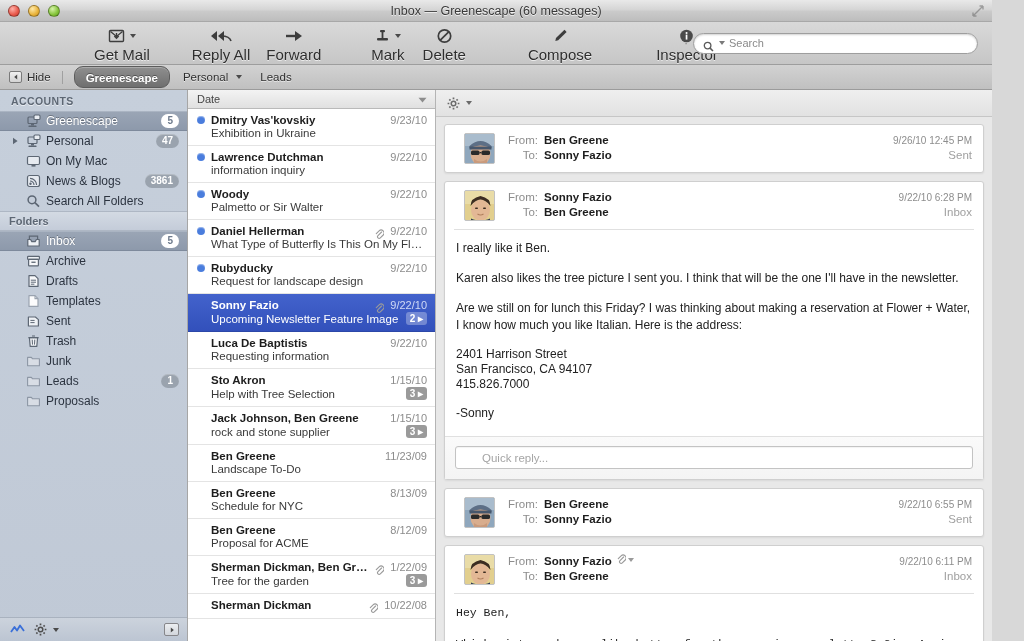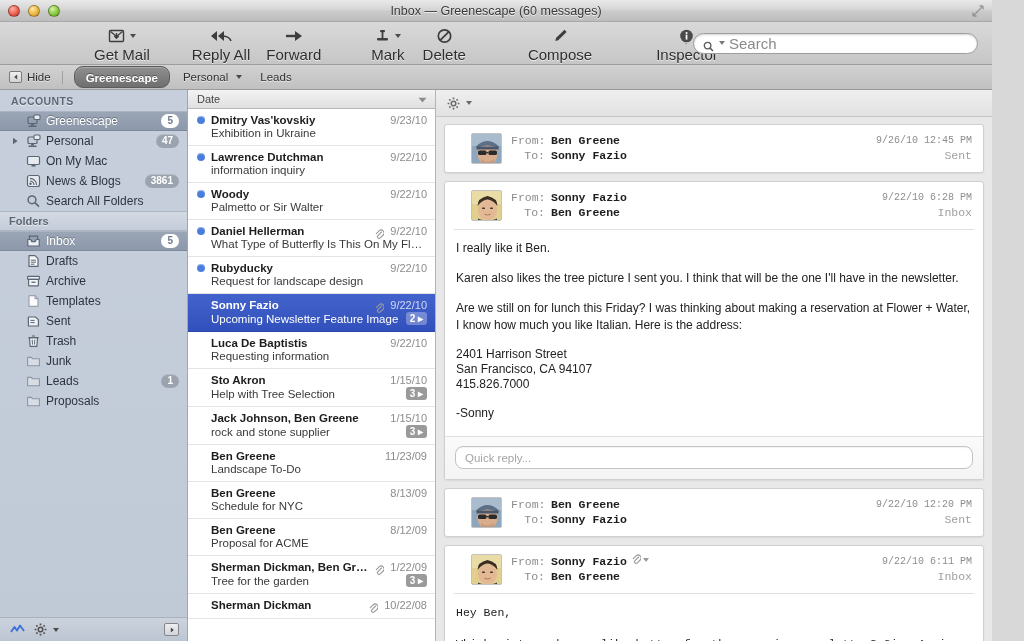--- a/index.html
+++ b/index.html
@@ -55,21 +55,21 @@
   .tb-ico-row { display: flex; align-items: center; }
 
   .searchwrap { position: absolute; right: 14px; display: flex; align-items: center; gap: 5px; }
   .sep-dot { font-size: 11px; color: #7c7c7c; }
   .searchfield {
     width: 285px; height: 21px; border-radius: 11px;
     background: #fff; border: 1px solid #9e9e9e;
     box-shadow: inset 0 1px 2px rgba(0,0,0,0.18);
     display: flex; align-items: center; padding: 0 9px; gap: 4px;
   }
-  .searchfield .ph { font-size: 15px; color: #8a8a8a; }
+  .searchfield .ph { font-size: 11px; color: #8a8a8a; }
   .mag { width: 11px; height: 11px; }
 
   
   .favbar {
     height: 25px; flex: 0 0 25px;
     background: linear-gradient(to bottom, #d2d2d2 0%, #c0c0c0 100%);
     border-bottom: 1px solid #9b9b9b;
     display: flex; align-items: center; padding-left: 9px; gap: 8px;
   }
   .hide-btn { display: flex; align-items: center; gap: 5px; }
@@ -172,41 +172,41 @@
     border-bottom: 1px solid #c6c6c6;
   }
   .rd-title { font-size: 13px; font-weight: bold; color: #4a4a4a; white-space: nowrap;
               overflow: hidden; text-overflow: ellipsis; }
   .gear-wrap { display: flex; align-items: center; gap: 2px; }
   .rd-scroll { flex: 1 1 auto; overflow: hidden; padding: 7px 8px 0 8px; }
   .msgcard {
     background: #fff; border: 1px solid #cfcfcf; border-radius: 3px; margin-bottom: 8px;
     box-shadow: 0 1px 2px rgba(0,0,0,0.07);
   }
-  .mc-head { display: flex; padding: 8px 11px 8px 26px; gap: 9px; align-items: flex-start; font-family: Liberation Mono, monospace; }
+  .mc-head { display: flex; padding: 8px 11px 8px 19px; gap: 9px; align-items: flex-start; }
   .avatar { width: 31px; height: 31px; flex: 0 0 31px; border: 1px solid #c2c2c2; border-radius: 2px;
             overflow: hidden; background: #9db4c6; position: relative; }
   .mc-fields { flex: 1 1 auto; min-width: 0; }
   .fld { display: flex; align-items: baseline; font-size: 11.5px; line-height: 15px; }
   .fld-lbl { color: #8d8d8d; width: 34px; text-align: right; flex: 0 0 34px; margin-right: 6px; }
   .fld-val { color: #1d1d1d; font-weight: bold; white-space: nowrap; overflow: hidden; text-overflow: ellipsis; }
   .mc-meta { text-align: right; flex: 0 0 auto; padding-left: 8px; }
   .mc-date { font-size: 10px; color: #8d8d8d; line-height: 15px; white-space: nowrap; }
   .mc-box  { font-size: 11.5px; color: #a0a0a0; line-height: 15px; }
   .mc-body { border-top: 1px solid #e0e0e0; margin: 0 9px; padding: 10px 2px 14px 2px;
              font-size: 12px; color: #222; line-height: 17px; }
   .mc-body p { margin: 0 0 13px 0; }
   .mc-body p:last-child { margin-bottom: 0; }
   .mc-body.mono { font-family: "Liberation Mono", monospace; font-size: 11.5px; line-height: 18px; }
   .addr-block { margin: 0 0 13px 0; line-height: 15px; }
   .quickreply-wrap { border-top: 1px solid #e0e0e0; padding: 9px 10px 10px 10px;
                      background: linear-gradient(to bottom,#fafafa,#f4f4f4); }
   .quickreply {
-    height: 23px; border: 1px solid #c3c3c3; border-radius: 8px; background: #fff;
-    display: flex; align-items: center; padding: 0 9px;
+    height: 23px; border: 1px solid #c3c3c3; border-radius: 3px; background: #fff;
+    display: flex; align-items: center; padding: 0 26px;
     font-size: 11.5px; color: #a5a5a5;
     box-shadow: inset 0 1px 1px rgba(0,0,0,0.05);
   }
 </style>
 </head>
 <body>
 
 <div class="window">
 
   <div class="titlebar">
@@ -438,36 +438,36 @@
                   <path d="M3.4 5.5 L3.4 2.2 L11.6 2.2 L11.6 5.5" fill="none" stroke="#5d6774" stroke-width="1.2"></path>
                 </svg>
               </span>
               <span class="sb-name">Inbox</span>
               <span class="badge">5</span>
             </div>
             <div class="sb-row">
               <span class="twisty empty"></span>
               <span class="sb-ico">
                 <svg width="15" height="14" viewBox="0 0 15 14">
-                  <path d="M3 1.6 L9 1.6 L12 4.6 L12 12.4 L3 12.4 Z" fill="#f7f8fa" stroke="#5d6774" stroke-width="1.2" stroke-linejoin="round"></path>
-                  <path d="M4.8 6.2 L10 6.2 M4.8 8.2 L10 8.2 M4.8 10.2 L8.4 10.2" stroke="#5d6774" stroke-width="1"></path>
-                </svg>
-              </span>
-              <span class="sb-name">Drafts</span>
-            </div>
-            <div class="sb-row">
-              <span class="twisty empty"></span>
-              <span class="sb-ico">
-                <svg width="15" height="14" viewBox="0 0 15 14">
                   <rect x="1.6" y="2.4" width="11.8" height="3" rx=".6" fill="#eef1f5" stroke="#5d6774" stroke-width="1.2"></rect>
                   <rect x="2.6" y="5.4" width="9.8" height="6.4" rx=".6" fill="#f6f7f9" stroke="#5d6774" stroke-width="1.2"></rect>
                   <rect x="5.4" y="7.6" width="4.2" height="1.3" fill="#5d6774"></rect>
                 </svg>
               </span>
               <span class="sb-name">Archive</span>
+            </div>
+            <div class="sb-row">
+              <span class="twisty empty"></span>
+              <span class="sb-ico">
+                <svg width="15" height="14" viewBox="0 0 15 14">
+                  <path d="M3 1.6 L9 1.6 L12 4.6 L12 12.4 L3 12.4 Z" fill="#f7f8fa" stroke="#5d6774" stroke-width="1.2" stroke-linejoin="round"></path>
+                  <path d="M4.8 6.2 L10 6.2 M4.8 8.2 L10 8.2 M4.8 10.2 L8.4 10.2" stroke="#5d6774" stroke-width="1"></path>
+                </svg>
+              </span>
+              <span class="sb-name">Drafts</span>
             </div>
             <div class="sb-row">
               <span class="twisty empty"></span>
               <span class="sb-ico">
                 <svg width="15" height="14" viewBox="0 0 15 14">
                   <path d="M3 1.6 L9 1.6 L12 4.6 L12 12.4 L3 12.4 Z" fill="#fcfcfd" stroke="#9aa3b0" stroke-width="1.2" stroke-linejoin="round"></path>
                   <path d="M9 1.6 L9 4.6 L12 4.6" fill="none" stroke="#9aa3b0" stroke-width="1.1"></path>
                 </svg>
               </span>
               <span class="sb-name">Templates</span>
@@ -819,21 +819,21 @@
                 <div class="fld">
                   <span class="fld-lbl">From:</span>
                   <span class="fld-val">Ben Greene</span>
                 </div>
                 <div class="fld">
                   <span class="fld-lbl">To:</span>
                   <span class="fld-val">Sonny Fazio</span>
                 </div>
               </div>
               <div class="mc-meta">
-                <div class="mc-date">9/22/10 12:20 PM</div>
+                <div class="mc-date">9/22/10 6:55 PM</div>
                 <div class="mc-box">Sent</div>
               </div>
             </div>
           </div>
           <div class="msgcard">
             <div class="mc-head">
               <div class="avatar"><svg width="31" height="31" viewBox="0 0 31 31">
                   <rect width="31" height="31" fill="#e2cf8e"></rect>
                   <rect x="0" y="0" width="31" height="13" fill="#e9dca7"></rect>
                   <ellipse cx="15.5" cy="19" rx="9.5" ry="10.5" fill="#e3b895"></ellipse>

